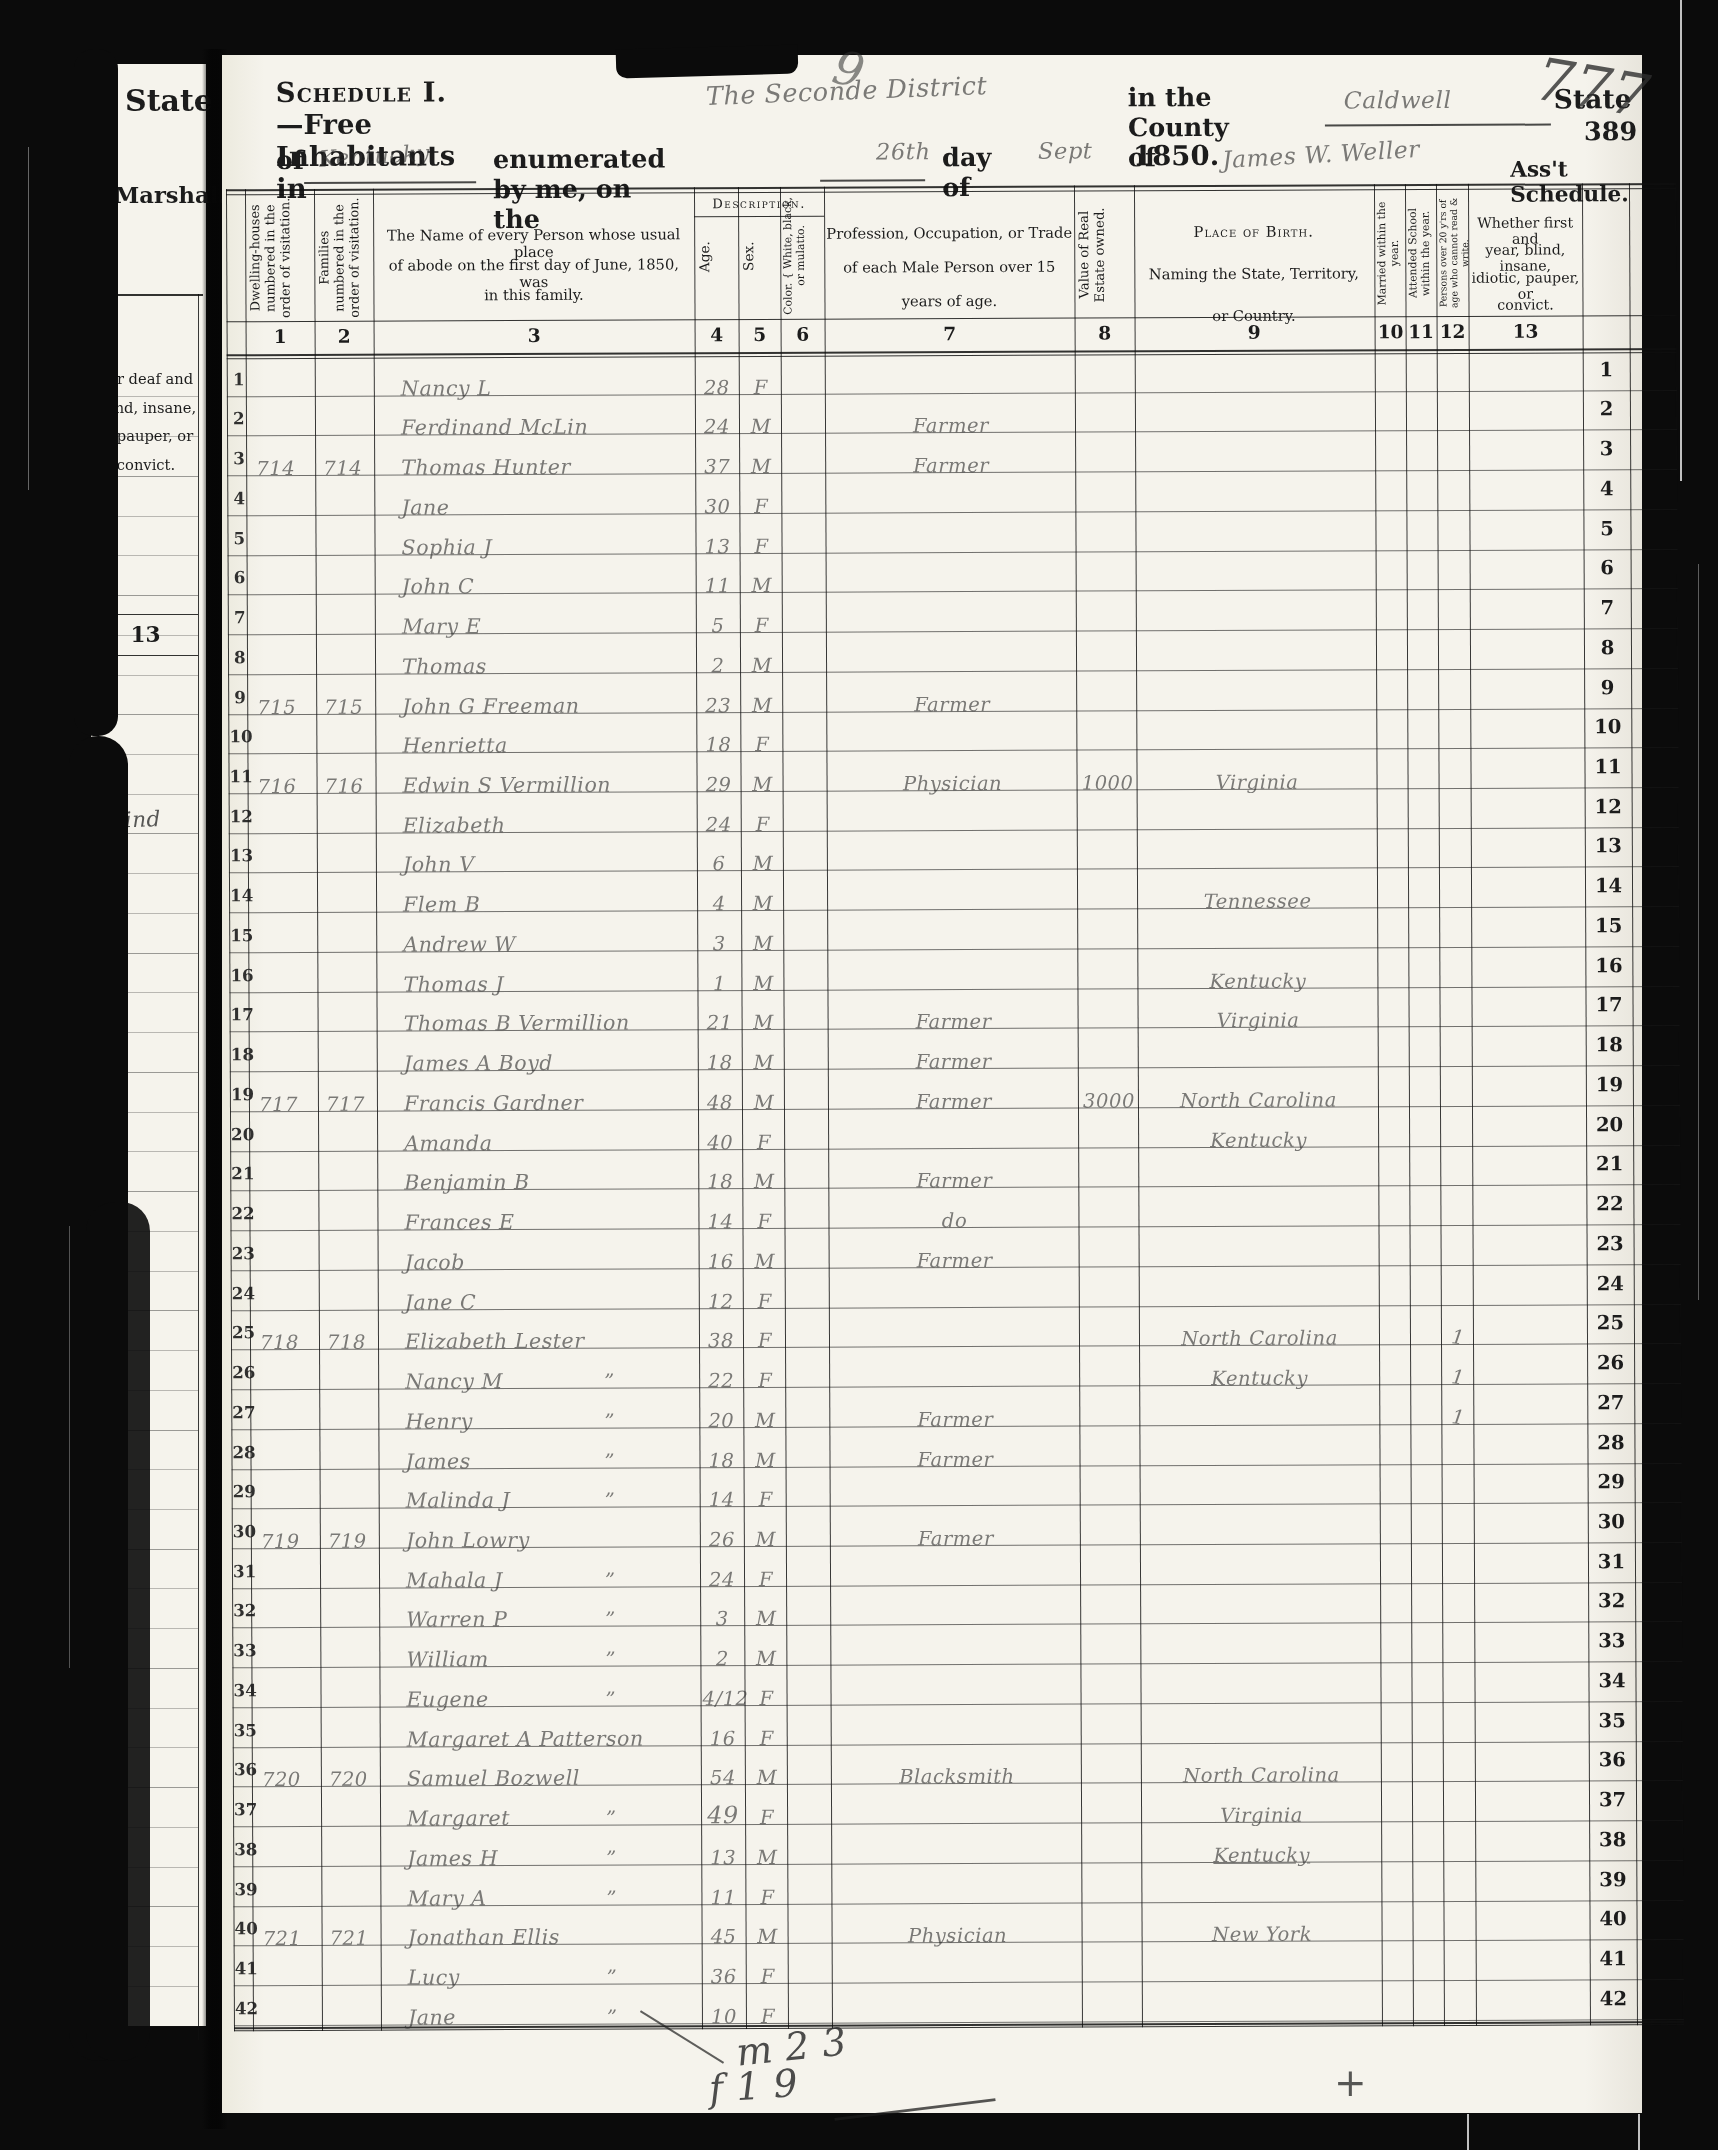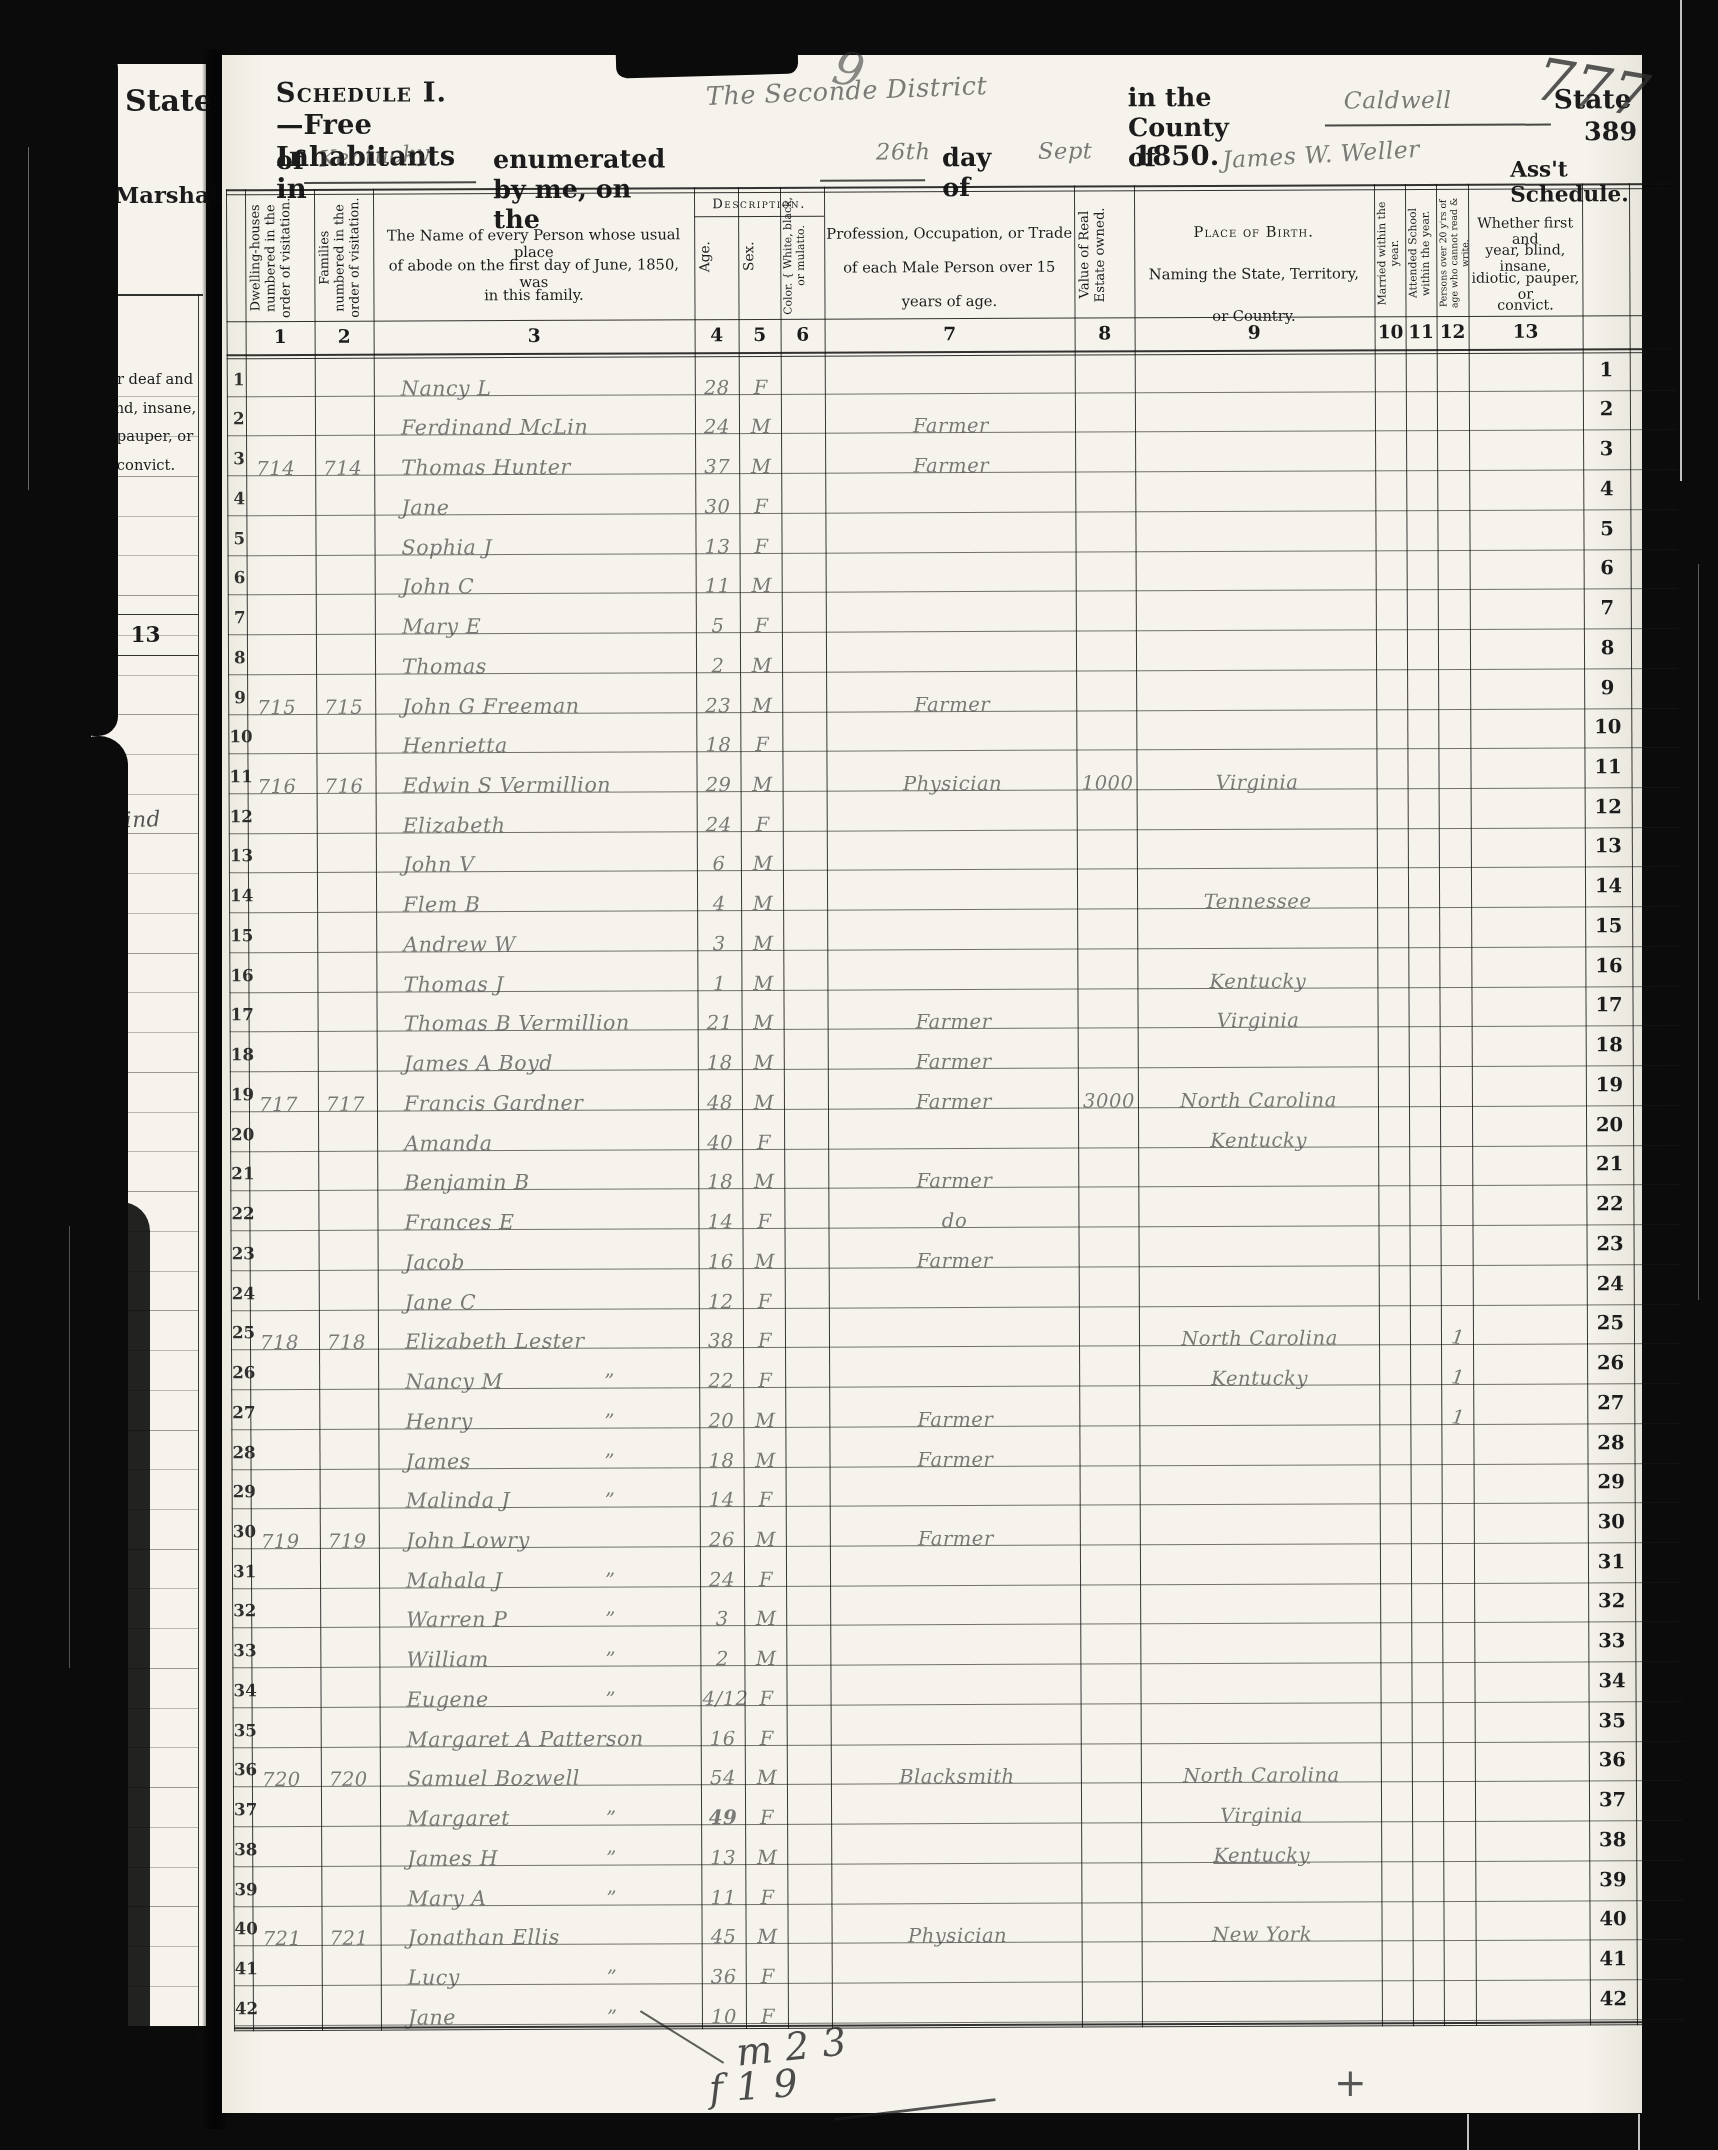--- a/index.html
+++ b/index.html
@@ -523,21 +523,21 @@
         <div class="cell hw" style="left:513px;width:42px;font-size:19.6px;text-align:center;">M</div>
         <div class="cell hw" style="left:599px;width:250px;font-size:19.6px;text-align:center;">Blacksmith</div>
         <div class="cell hw" style="left:909px;width:239px;font-size:19.6px;text-align:center;">North Carolina</div>
         <div class="cell" style="left:1356px;width:47px;bottom:9.8px;font-size:19.6px;font-weight:bold;text-align:center;position:absolute;font-style:normal;color:#1c1c1c;">36</div>
       </div>
       <div style="position:absolute;left:226px;top:1787px;width:1450px;height:40px;">
         <div class="" style="left:0;bottom:0;width:100%;height:1px;background:rgba(25,25,25,.6);position:absolute;"></div>
         <div class="cell" style="left:1px;width:16.7px;bottom:7.8px;font-size:16.7px;font-weight:bold;text-align:right;position:absolute;font-style:normal;opacity:.9;color:#1c1c1c;">37</div>
         <div class="cell hw" style="left:174px;width:294px;font-size:20.6px;">Margaret</div>
         <div class="cell hw" style="left:373px;width:29px;font-size:19.6px;">”</div>
-        <div class="cell hw" style="left:468px;width:44px;font-size:20px;text-align:center;font-weight:bold;">49</div>
+        <div class="cell hw" style="left:468px;width:44px;font-size:24px;text-align:center;">49</div>
         <div class="cell hw" style="left:513px;width:42px;font-size:19.6px;text-align:center;">F</div>
         <div class="cell hw" style="left:909px;width:239px;font-size:19.6px;text-align:center;">Virginia</div>
         <div class="cell" style="left:1356px;width:47px;bottom:9.8px;font-size:19.6px;font-weight:bold;text-align:center;position:absolute;font-style:normal;color:#1c1c1c;">37</div>
       </div>
       <div style="position:absolute;left:226px;top:1827px;width:1450px;height:40px;">
         <div class="" style="left:0;bottom:0;width:100%;height:1px;background:rgba(25,25,25,.6);position:absolute;"></div>
         <div class="cell" style="left:1px;width:16.7px;bottom:7.8px;font-size:16.7px;font-weight:bold;text-align:right;position:absolute;font-style:normal;opacity:.9;color:#1c1c1c;">38</div>
         <div class="cell hw" style="left:174px;width:294px;font-size:20.6px;">James H</div>
         <div class="cell hw" style="left:373px;width:29px;font-size:19.6px;">”</div>
         <div class="cell hw" style="left:468px;width:44px;font-size:19.6px;text-align:center;">13</div>

